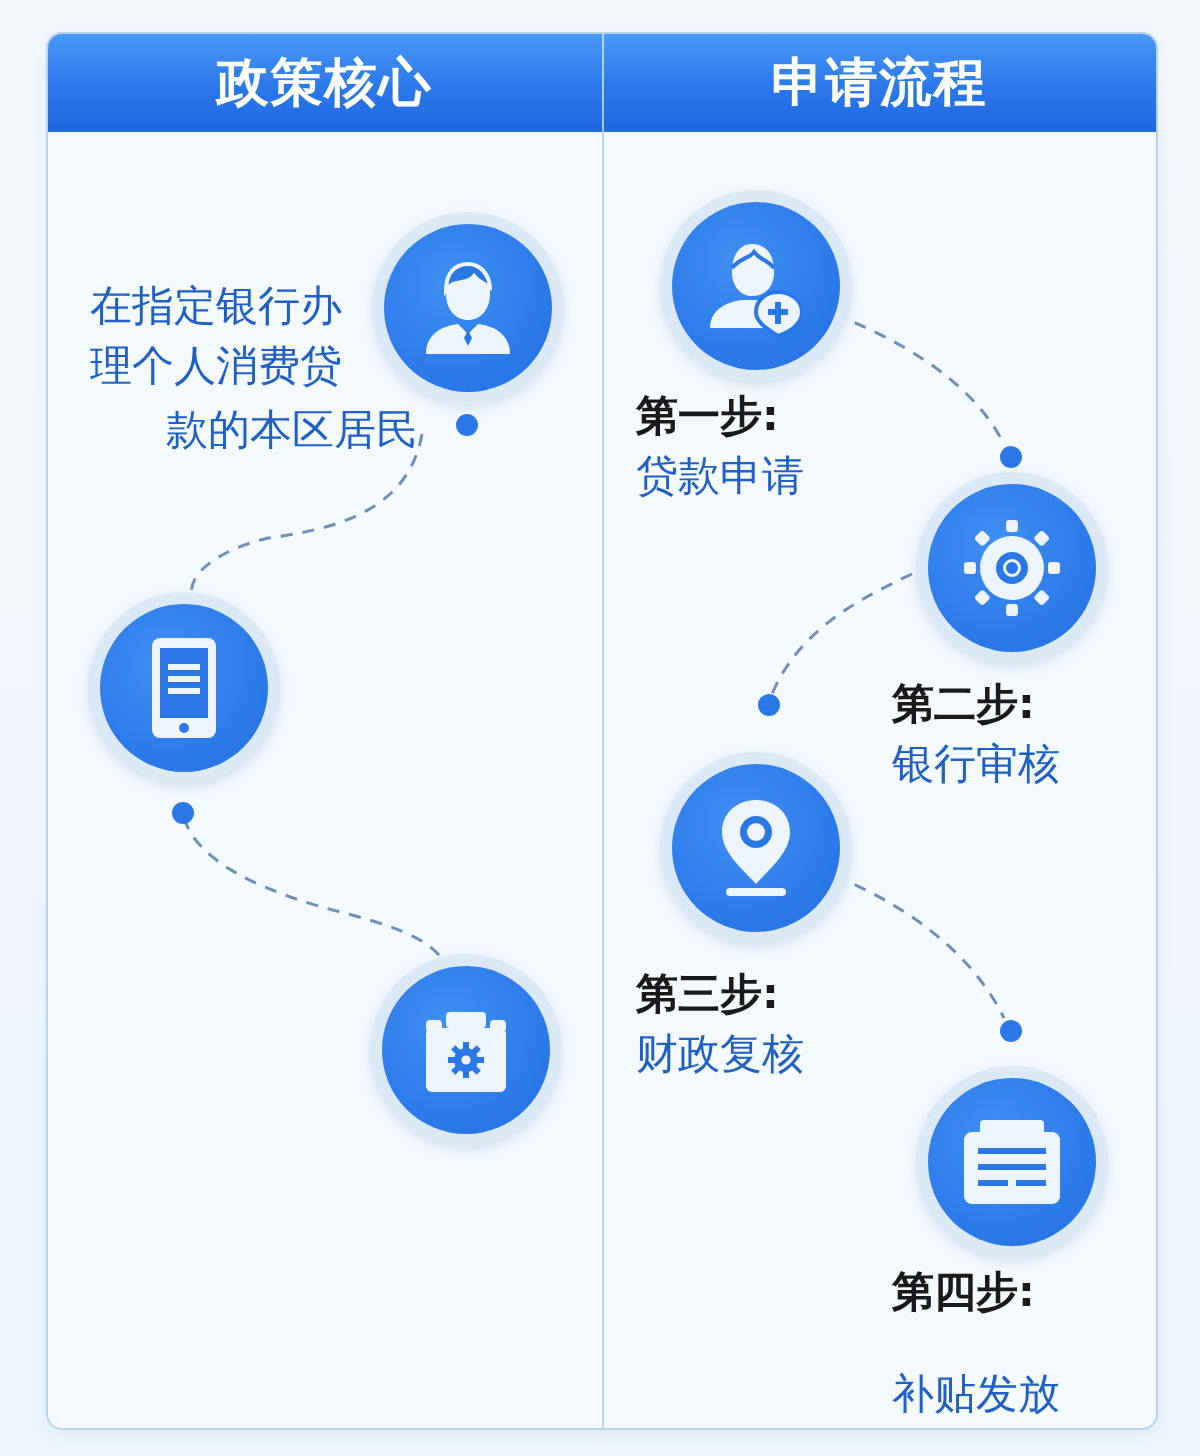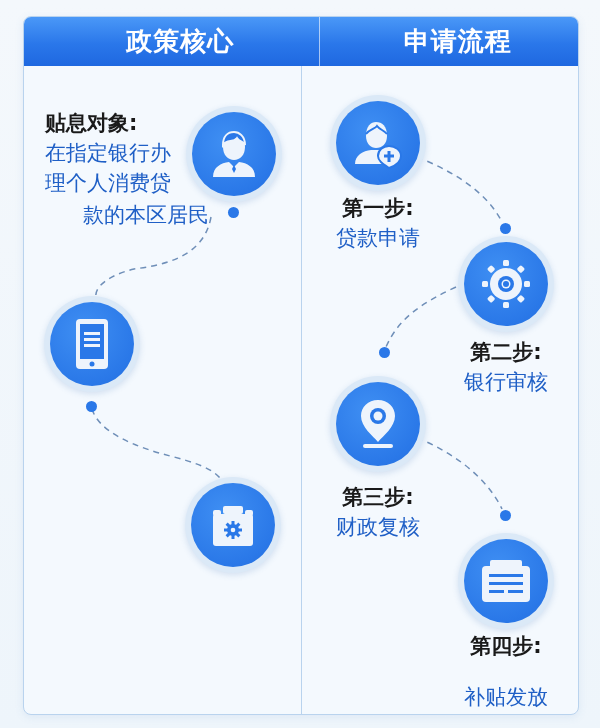--- a/index.html
+++ b/index.html
@@ -11,21 +11,20 @@
   .card {
     position:absolute; left:23px; top:16px; width:554px; height:697px;
     border:1px solid #b9d3ee; border-radius:8px;
     background:#f4f9fe; overflow:hidden;
     box-shadow: 0 2px 8px rgba(90,140,200,0.12);
   }
   .header {
     position:absolute; left:0; top:0; width:554px; height:49px;
     background: linear-gradient(180deg, #4a98f7 0%, #2a77ea 55%, #1f68e0 100%);
     display:flex;
-    padding-left:18px;
   }
   .header .cell {
     flex:1; display:flex; align-items:center; justify-content:center;
     color:#fff; font-weight:bold; font-size:26px; letter-spacing:1px;
   }
   .header .cell + .cell { border-left:1px solid rgba(255,255,255,0.6); }
   .divider {
     position:absolute; left:277px; top:49px; width:1px; height:648px; background:#b9d3ee;
   }
   svg.links { position:absolute; left:0; top:0; }
@@ -35,21 +34,21 @@
   }
   .node .inner {
     position:absolute; left:6px; top:6px; width:84px; height:84px; border-radius:50%;
     background: radial-gradient(circle at 40% 35%, #3f8ff3 0%, #2a78e8 70%, #236ddd 100%);
     display:flex; align-items:center; justify-content:center;
   }
   .dot { position:absolute; width:11px; height:11px; border-radius:50%; background:#2a78e8; }
   .txt { position:absolute; font-size:21px; line-height:30px; white-space:nowrap; }
   .black { color:#1a1a1a; font-weight:bold; }
   .blue { color:#1f5fc6; }
-  .center { text-align:center; width:120px; }
+  .center { width:120px; }
 </style>
 </head>
 <body>
 
 <div class="card">
   <div class="header">
     <div class="cell">政策核心</div>
     <div class="cell">申请流程</div>
   </div>
   <div class="divider"></div>
@@ -66,21 +65,20 @@
     </g>
   </svg>
 
   <div class="dot" style="left:204px;top:190px;"></div>
   <div class="dot" style="left:62px;top:384px;"></div>
 
   <div class="dot" style="left:476px;top:206px;"></div>
   <div class="dot" style="left:355px;top:330px;"></div>
   <div class="dot" style="left:476px;top:493px;"></div>
 
-  <div class="txt black" style="left:21px;top:91px;">贴息对象:</div>
   <div class="txt blue" style="left:21px;top:151px;">理个人消费贷</div>
   <div class="txt blue" style="left:21px;top:121px;">在指定银行办</div>
   <div class="txt blue" style="left:21px;top:183px;margin-left:38px;">款的本区居民</div>
 
   <div class="node" style="left:162px;top:89px;">
     <div class="inner">
       <svg width="54" height="54" viewBox="0 0 54 54">
         <path d="M16 20 C16 10, 22 6, 27 6 C33 6, 38 10, 38 20 C38 28, 33 33, 27 33 C21 33, 16 28, 16 20Z" fill="#eef4fc"></path>
         <path d="M16 18 C20 12, 26 16, 30 11 C33 15, 36 14, 38 18 C38 9, 32 5, 27 5 C21 5, 16 9, 16 18Z" fill="#2a78e8" stroke="#eef4fc" stroke-width="2"></path>
         <path d="M6 50 C6 40, 14 36, 22 35 L27 40 L32 35 C40 36, 48 40, 48 50Z" fill="#eef4fc"></path>

